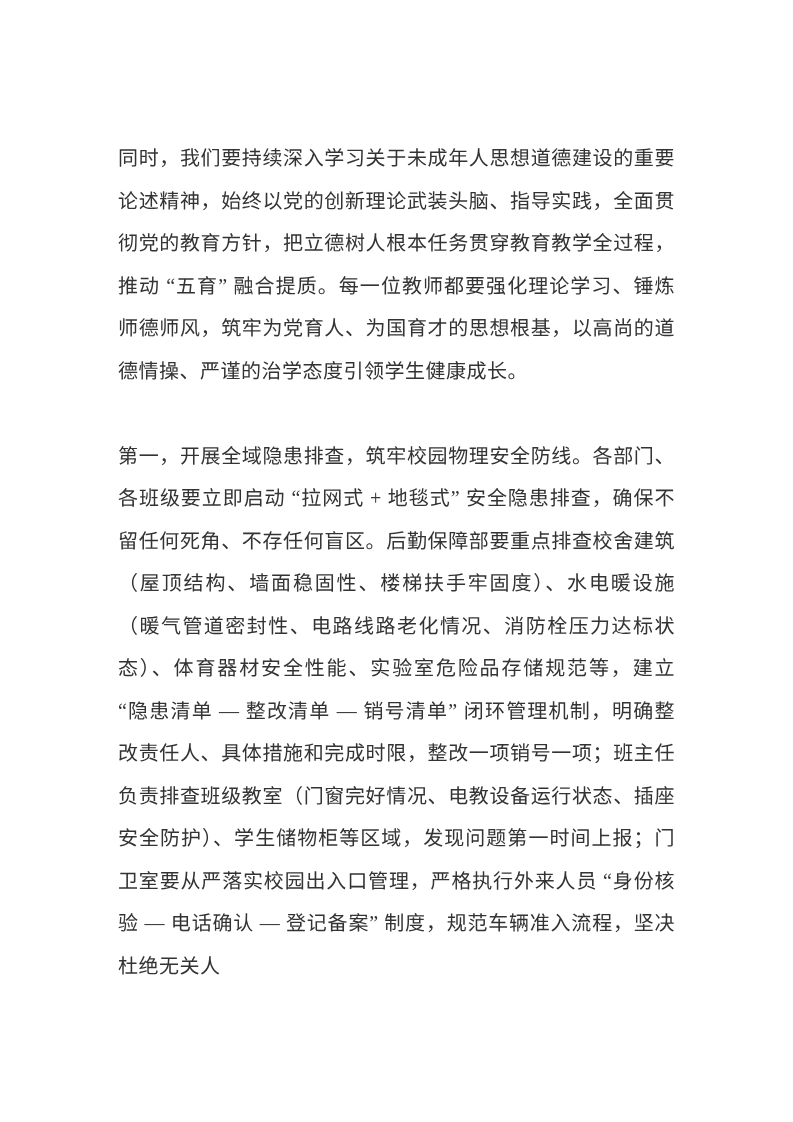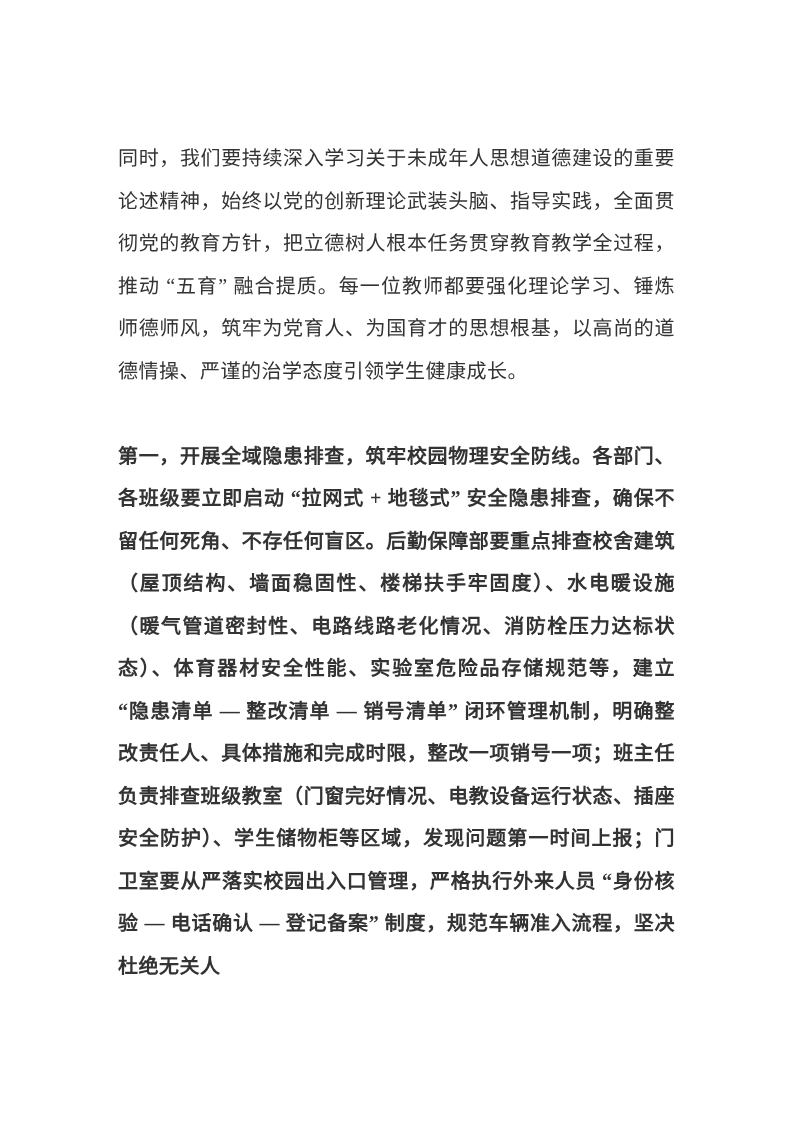--- a/index.html
+++ b/index.html
@@ -28,21 +28,20 @@
       font-family: "Liberation Serif", "DejaVu Serif", serif;
       font-size: 20px;
       line-height: 42.5px;
       color: #333333;
       text-align: justify;
       letter-spacing: 0.5px;
       word-break: break-all;
     }
     p.para:last-child {
       margin-bottom: 0;
-      font-weight: bold;
     }
   </style>
 </head>
 <body>
 
 <div class="doc-page">
   <div class="doc-body">
     <p class="para">同时，我们要持续深入学习关于未成年人思想道德建设的重要论述精神，始终以党的创新理论武装头脑、指导实践，全面贯彻党的教育方针，把立德树人根本任务贯穿教育教学全过程，推动 “五育” 融合提质。每一位教师都要强化理论学习、锤炼师德师风，筑牢为党育人、为国育才的思想根基，以高尚的道德情操、严谨的治学态度引领学生健康成长。</p>
     <p class="para">第一，开展全域隐患排查，筑牢校园物理安全防线。各部门、各班级要立即启动 “拉网式 + 地毯式” 安全隐患排查，确保不留任何死角、不存任何盲区。后勤保障部要重点排查校舍建筑（屋顶结构、墙面稳固性、楼梯扶手牢固度）、水电暖设施（暖气管道密封性、电路线路老化情况、消防栓压力达标状态）、体育器材安全性能、实验室危险品存储规范等，建立 “隐患清单 — 整改清单 — 销号清单” 闭环管理机制，明确整改责任人、具体措施和完成时限，整改一项销号一项；班主任负责排查班级教室（门窗完好情况、电教设备运行状态、插座安全防护）、学生储物柜等区域，发现问题第一时间上报；门卫室要从严落实校园出入口管理，严格执行外来人员 “身份核验 — 电话确认 — 登记备案” 制度，规范车辆准入流程，坚决杜绝无关人</p>
   </div>

